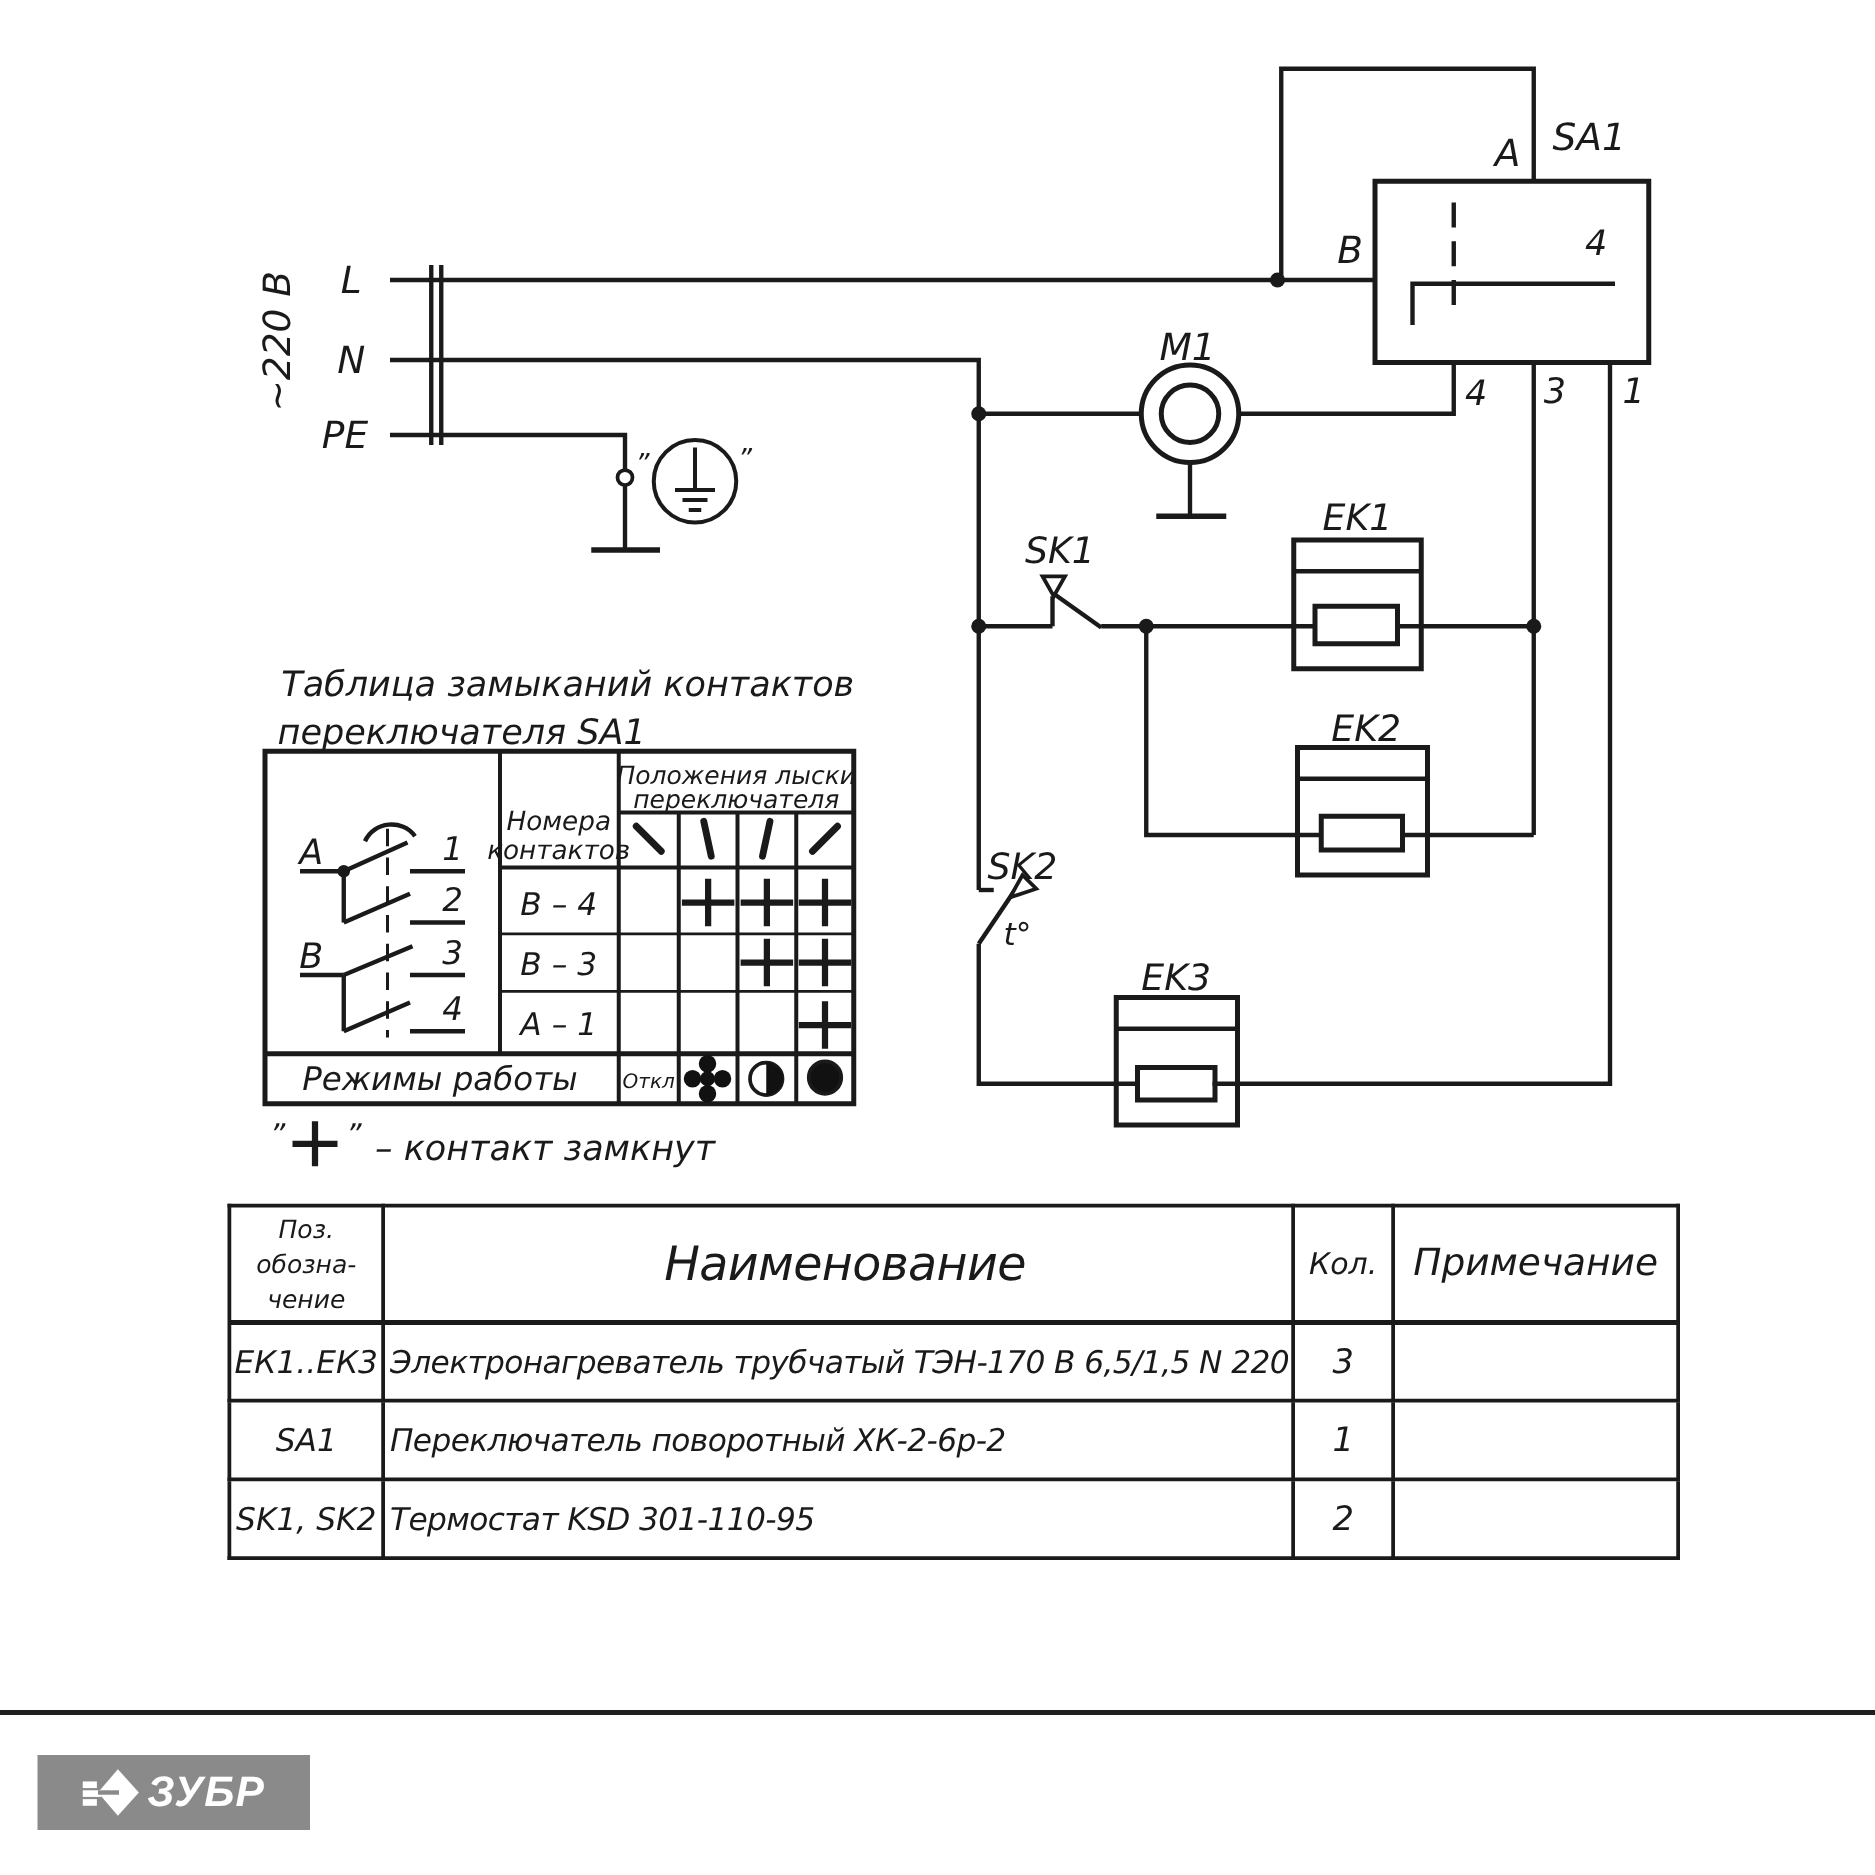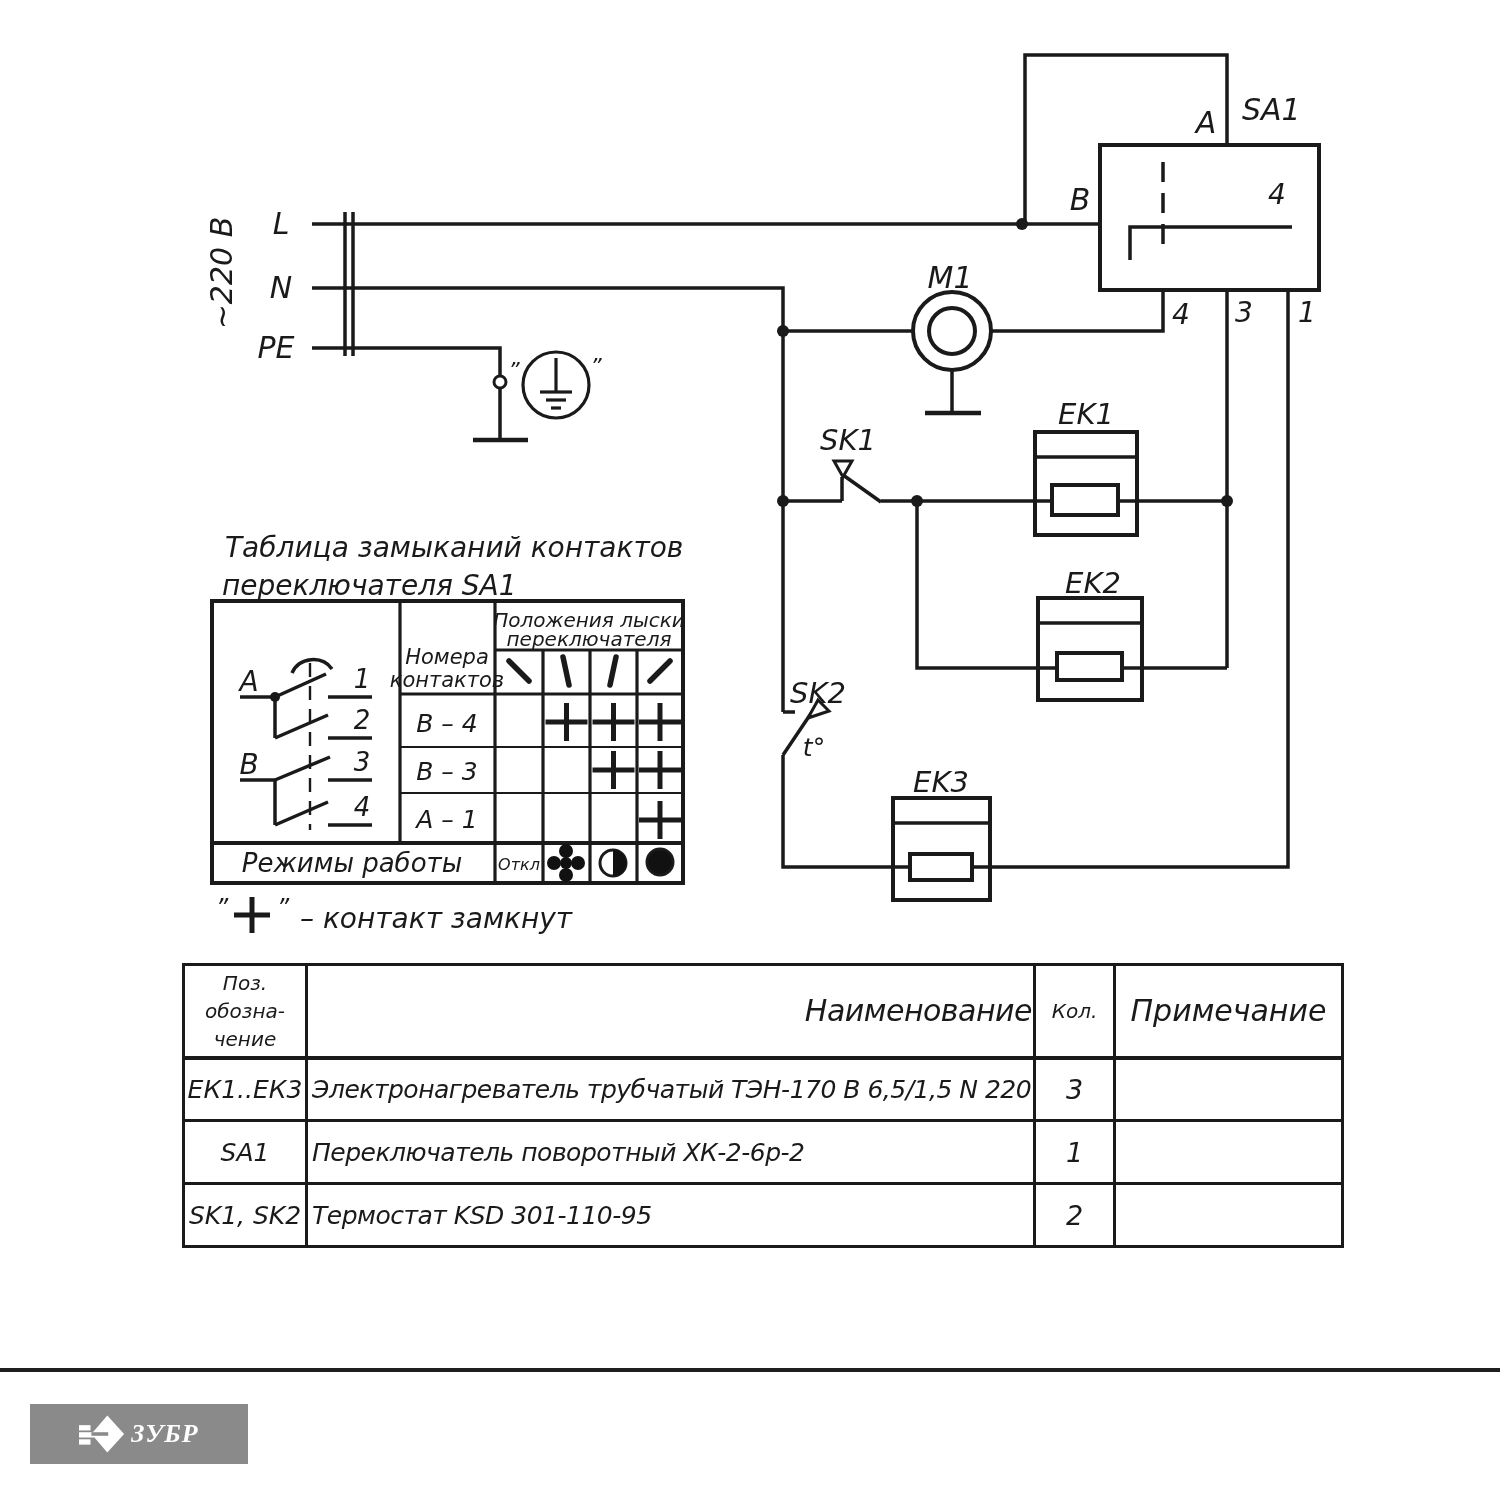--- a/index.html
+++ b/index.html
@@ -12,30 +12,30 @@
   .parts-table{position:absolute;left:182px;top:963px;border-collapse:collapse;table-layout:fixed;border-radius:13px;}
   .parts-table td{border:3px solid #1a1a1a;font-style:italic;vertical-align:middle;overflow:hidden;}
   .parts-table tr.hdr td{border-bottom:4px solid #1a1a1a;}
   .parts-table tr.hdr{height:93px;}
   .parts-table tr.r{height:63px;}
   .pt-pos{width:118px;text-align:center;font-size:25px;}
   .pt-name{width:712px;text-align:left;padding-left:4px;font-size:25px;white-space:nowrap;letter-spacing:-0.5px;}
   .pt-qty{width:75px;text-align:center;font-size:27px;}
   .pt-note{width:223px;}
   .hdr .pt-pos{font-size:20px;line-height:1.4;}
-  .hdr .pt-name{text-align:right;padding-left:12px;font-size:30px;}
-  .hdr .pt-qty{font-size:20px;}
+  .hdr .pt-name{text-align:center;padding-left:12px;font-size:38px;}
+  .hdr .pt-qty{font-size:24px;}
   .hdr .pt-note{text-align:center;font-size:30px;font-style:italic;}
 
   
   .footer-rule{position:absolute;left:0;top:1368px;width:1500px;height:4px;background:#1f1f1f;}
   .logo-box{position:absolute;left:30px;top:1404px;width:218px;height:60px;background:#8a8a8a;
             display:flex;align-items:center;justify-content:center;gap:6px;}
-  .logo-text{color:#ffffff;font-weight:bold;font-style:italic;font-size:26px;letter-spacing:1px;
-             font-family:Liberation Serif, serif;}
+  .logo-text{color:#ffffff;font-weight:bold;font-style:italic;font-size:34px;letter-spacing:1px;
+             font-family:Liberation Sans, sans-serif;}
   .footer-title{position:absolute;left:300px;top:1412px;width:1150px;font-family:"Liberation Sans",sans-serif;
                 font-size:35px;letter-spacing:-0.5px;color:#2a2a2a;white-space:nowrap;}
   .footer-title b{color:#111;}
 </style>
 </head>
 <body>
 
 <div class="page">
 
   <svg class="schematic-svg" width="1500" height="960" viewBox="0 0 1500 960">

